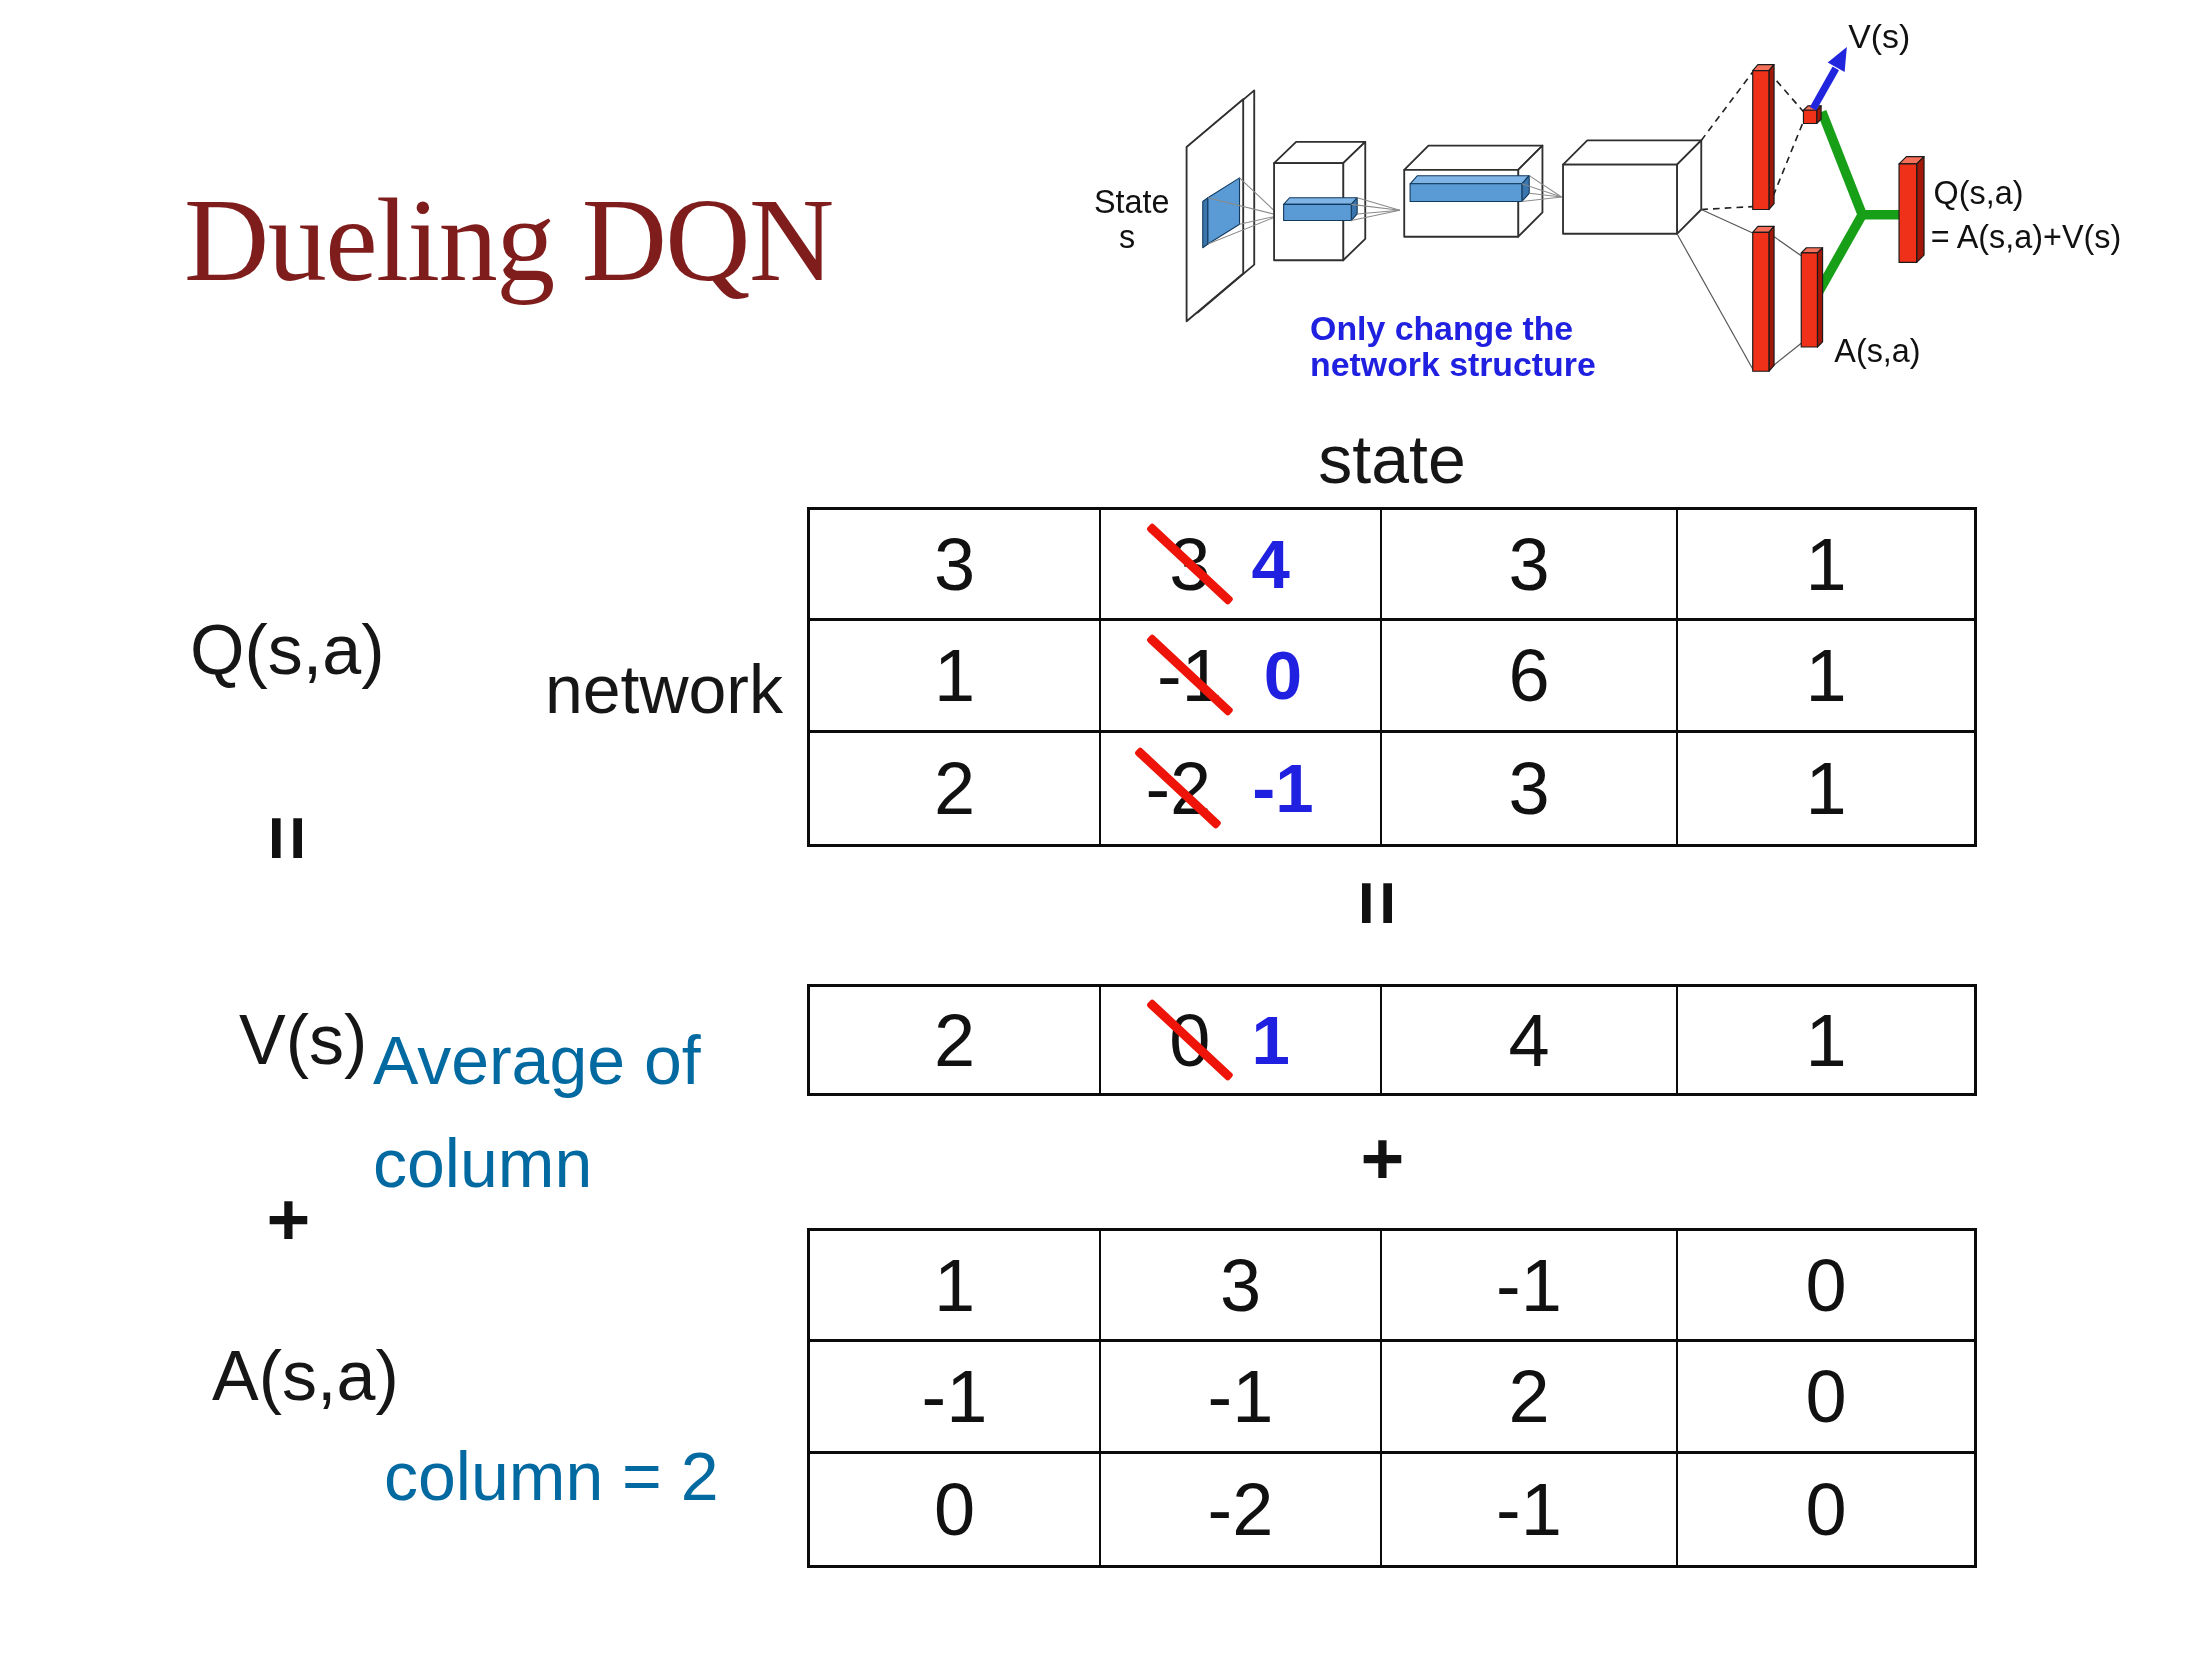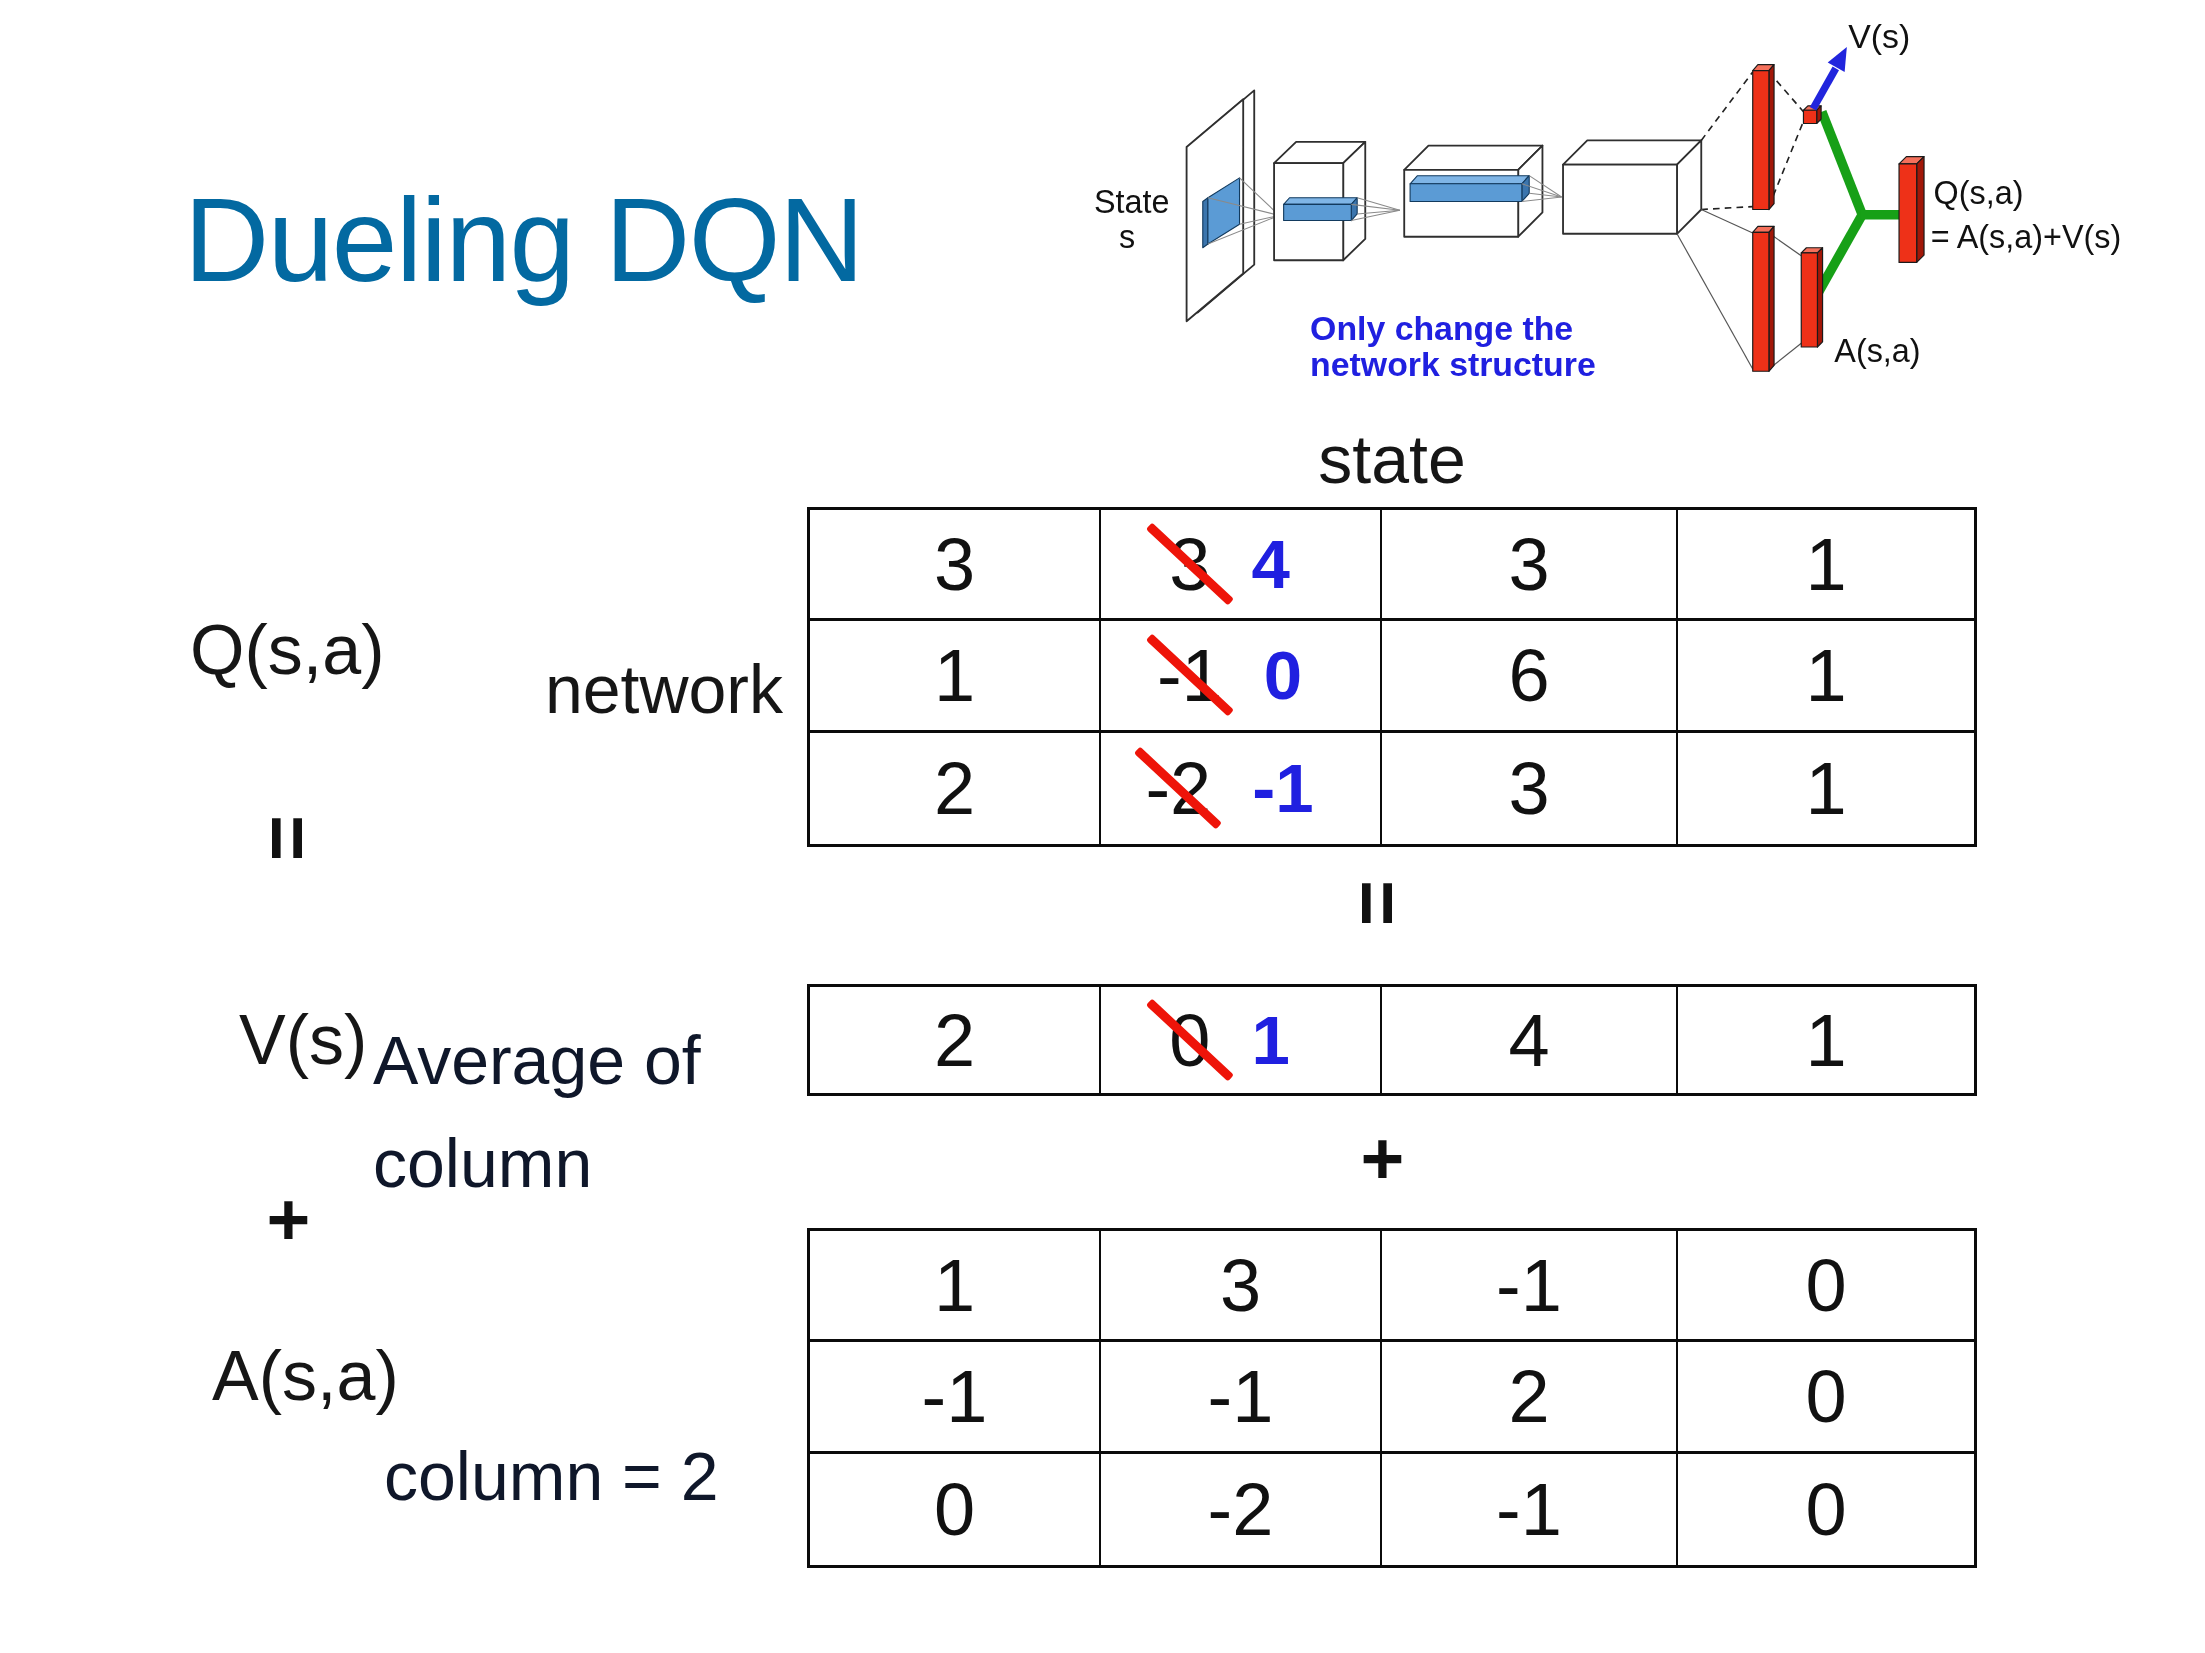--- a/index.html
+++ b/index.html
@@ -3,31 +3,31 @@
 <meta charset="utf-8">
 <style>
   html,body{margin:0;padding:0;background:#ffffff;}
   .slide{
     position:relative;width:2205px;height:1654px;background:#ffffff;overflow:hidden;
     font-family:"Liberation Sans","DejaVu Sans",sans-serif;color:#161616;
   }
   .abs{position:absolute;}
   .title{
     left:184px;top:179px;font-size:118px;line-height:1.05;font-weight:400;
-    color:#0369a1;letter-spacing:-1.5px;white-space:nowrap;
+    color:#7f1d1d;letter-spacing:-1.5px;white-space:nowrap;font-family:Liberation Serif, serif;
   }
   
   .state-header{left:807px;top:420px;width:1170px;text-align:center;font-size:68px;}
   .action-label{left:485px;top:650px;width:298px;text-align:right;font-size:68px;}
   .side-label{font-size:70px;white-space:nowrap;}
   .q-label{left:190px;top:610px;}
   .v-label{left:239px;top:1000px;}
   .a-label{left:212px;top:1336px;}
   .note{
-    font-size:68px;line-height:103px;color:#0f172a;white-space:nowrap;
+    font-size:68px;line-height:103px;color:#0369a1;white-space:nowrap;
   }
   .avg-note{left:373px;top:1009px;}
   .sum-note{left:384px;top:1429px;line-height:94px;}
   .op{
     width:91px;height:91px;display:flex;align-items:center;justify-content:center;
     font-size:75px;font-weight:600;color:#111;
   }
   .plus-left{left:243px;top:1173px;}
   .plus-center{left:1337px;top:1112px;}
   .rot-eq{

